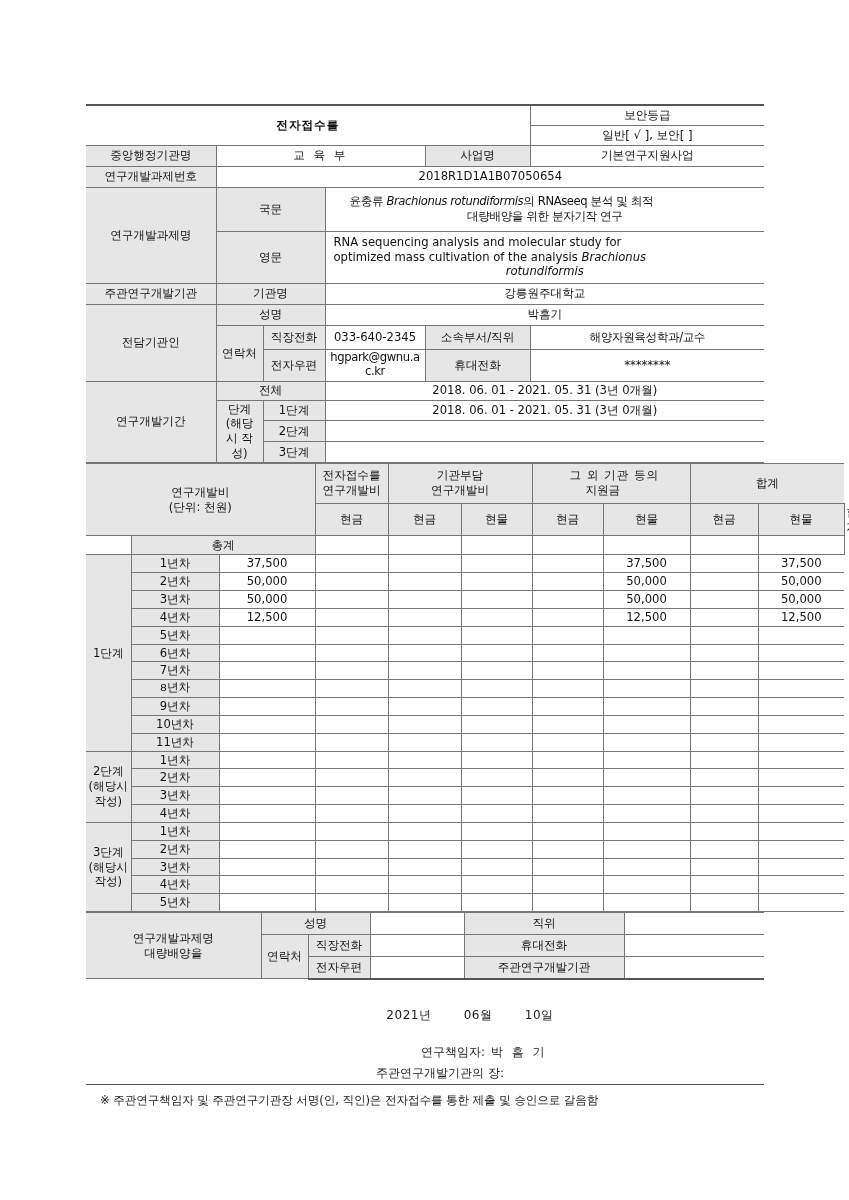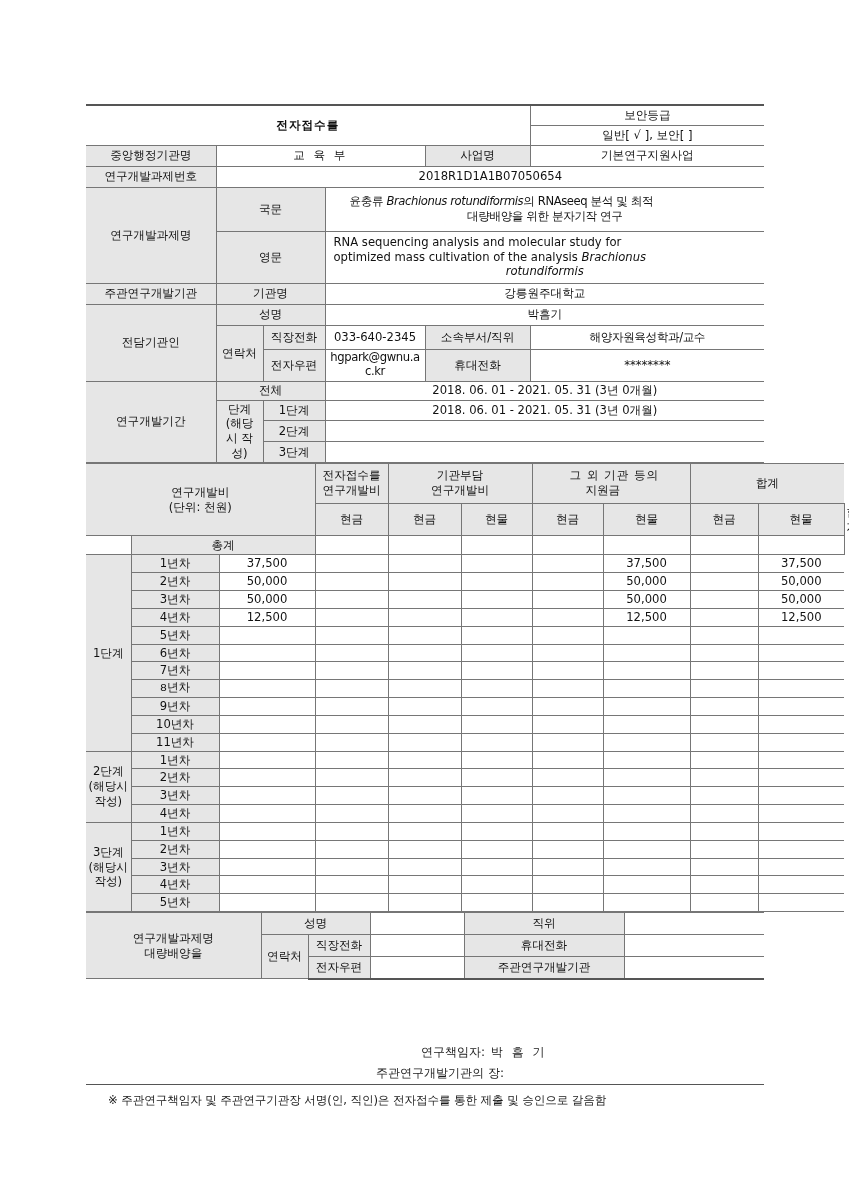--- a/index.html
+++ b/index.html
@@ -109,21 +109,21 @@
   .sig-name { letter-spacing: 2.5px; }
   .hrline {
     position: absolute;
     left: 86px;
     top: 1084px;
     width: 678px;
     border-top: 1.6px solid #555;
   }
   .notebottom {
     position: absolute;
-    left: 108px;
+    left: 100px;
     top: 1093px;
     width: 664px;
     font-size: 11.6px;
     letter-spacing: -0.1px;
   }
   .yr { white-space: nowrap; }
 </style>
 </head>
 <body>
 
@@ -568,20 +568,25 @@
         <td class="botline"></td>
         <td class="sh botline">주관연구개발기관</td>
         <td class="noR botline"></td>
       </tr>
     </tbody>
       </table>
 
   </div>
 
 
+  <div class="dateline">
+    <span class="yr">2021년</span>
+    <span class="yr">06월</span>
+    <span class="yr">10일</span>
+  </div>
 
   <div class="signblock">
     <div class="row1">
       <span>연구책임자:</span>
       <span class="sig-name" style="margin-left:2px">박 흠 기</span>
     </div>
     <div class="row2">
       <span>주관연구개발기관의 장:</span>
     </div>
   </div>

